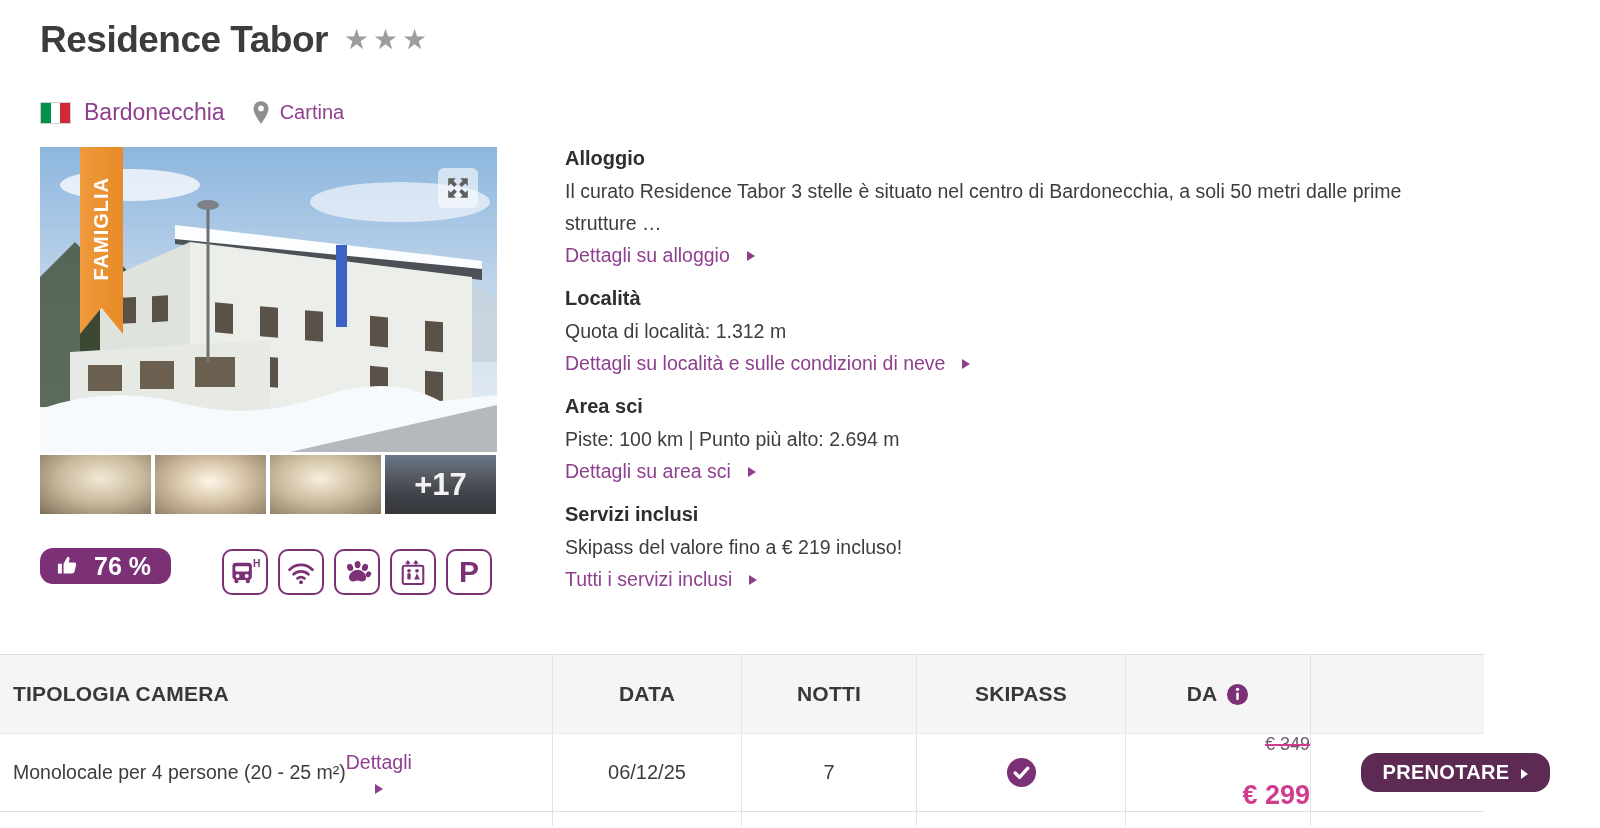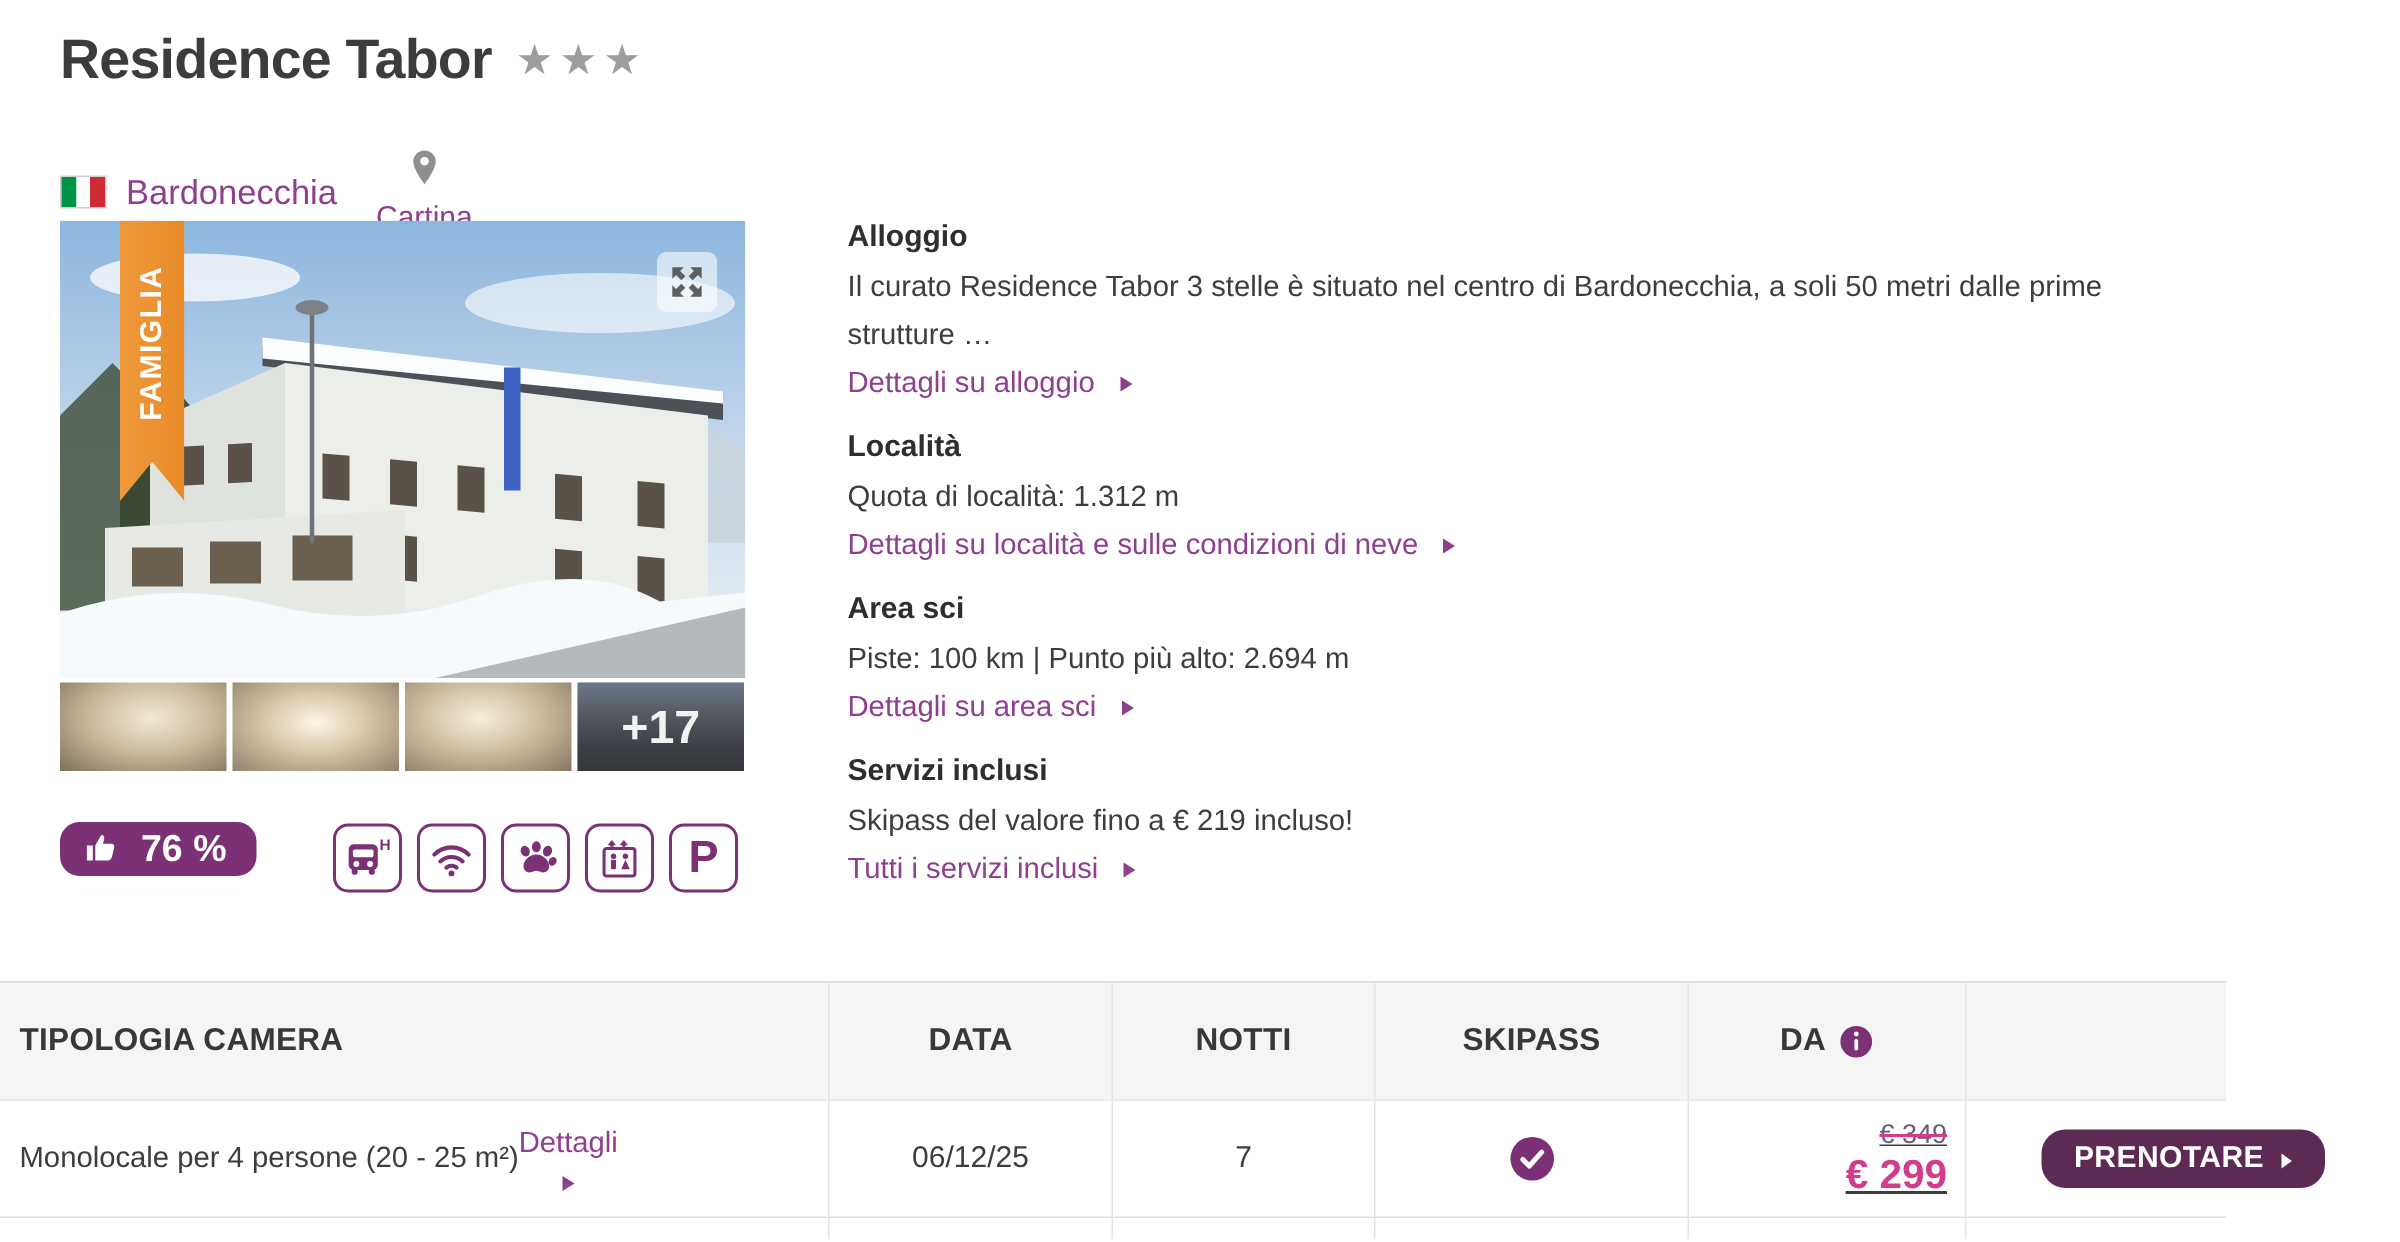--- a/index.html
+++ b/index.html
@@ -13,21 +13,21 @@
   
   .title-row { position:absolute; left:40px; top:20px; display:flex; align-items:flex-start; gap:16px; }
   .hotel-title { font-size:37px; font-weight:bold; color:#3c3c3c; letter-spacing:-0.5px; line-height:1.1; }
   .stars { color:#9d9d9d; font-size:28px; letter-spacing:4px; margin-top:3px; }
 
   .location-row { position:absolute; left:40px; top:99px; display:flex; align-items:center; }
   .flag { width:31px; height:22px; display:flex; border:1px solid #cfcfcf; margin-right:13px; }
   .flag i { flex:1; }
   .flag .g { background:#009246; } .flag .w { background:#ffffff; } .flag .r { background:#ce2b37; }
   .loc-name { color:#8e3f8e; font-size:23px; cursor:pointer; }
-  .map-link { display:flex; align-items:center; gap:9px; margin-left:26px; cursor:pointer;flex-direction:column; }
+  .map-link { display:flex; align-items:center; gap:9px; margin-left:26px; cursor:pointer; }
   .map-link span { color:#8e3f8e; font-size:20px; }
 
   
   .photo { position:absolute; left:40px; top:147px; width:457px; height:305px; cursor:pointer; overflow:hidden; }
   .ribbon { position:absolute; left:40px; top:0; width:43px; height:187px;
     background:linear-gradient(90deg,#ef9a3c 0%, #e88a27 100%);
     clip-path:polygon(0 0,100% 0,100% 100%,50% 86%,0 100%);
     display:flex; align-items:flex-start; justify-content:center; }
   .ribbon span { writing-mode:vertical-rl; transform:rotate(180deg); color:#fff; font-weight:bold;
     font-size:20px; letter-spacing:1px; margin-top:30px; }
@@ -70,21 +70,21 @@
   .t-header .c { font-size:21px; font-weight:bold; color:#383838; letter-spacing:0.2px; }
   .t-row { background:#fff; height:77px; }
   .t-next { background:#fff; border-top:1px solid #e0e0e0; height:15px; }
   .c { display:flex; align-items:center; justify-content:center; border-right:1px solid #e3e3e3; min-width:0; }
   .c:last-child { border-right:none; }
   .c.left { justify-content:flex-start; padding-left:13px; }
   .room-cell { font-size:19.5px; }
   .details-link { color:#8e3f8e; font-size:19.5px; display:inline-flex; align-items:center; gap:8px; cursor:pointer; white-space:nowrap;flex-direction:column; }
   .cell-text { font-size:20px; color:#3d3d3d; }
   .da-head { display:flex; align-items:center; gap:9px; }
-  .price-cell { flex-direction:column; align-items:flex-end; justify-content:center; padding-right:12px; gap:1px;text-decoration:underline; }
+  .price-cell { flex-direction:column; align-items:flex-end; justify-content:space-between; padding-right:0; gap:1px; }
   .price-old { font-size:18px; color:#6e5a70; text-decoration:line-through; text-decoration-color:#d23c8c; text-decoration-thickness:2px; }
   .price-new { font-size:27px; font-weight:bold; color:#d23c8c; }
   .book-btn { background:#5c2a53; border:none; color:#fff; font-family:inherit; font-weight:bold;
     font-size:20px; letter-spacing:0.3px; padding:8px 22px; border-radius:16px;
     display:inline-flex; align-items:center; gap:12px; cursor:pointer; }
   .book-btn .tri { border-left-color:#fff; border-left-width:7px; border-top-width:5px; border-bottom-width:5px; }
 </style>
 </head>
 <body>
 

